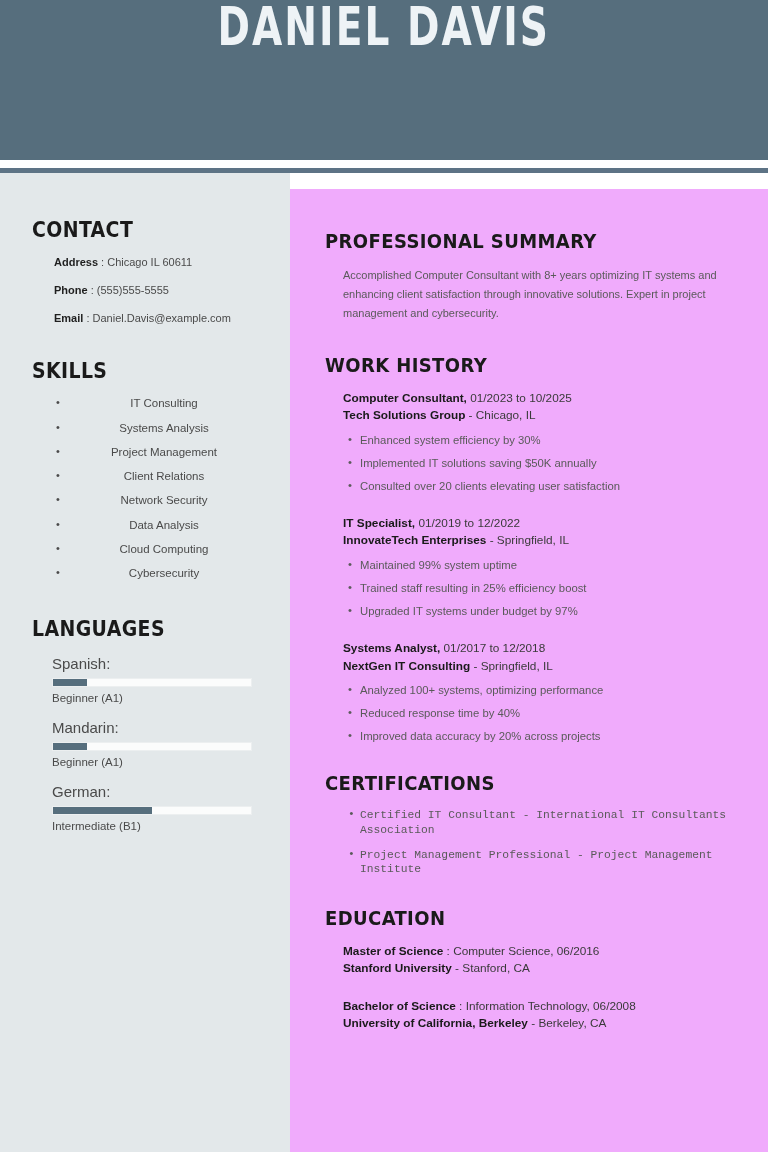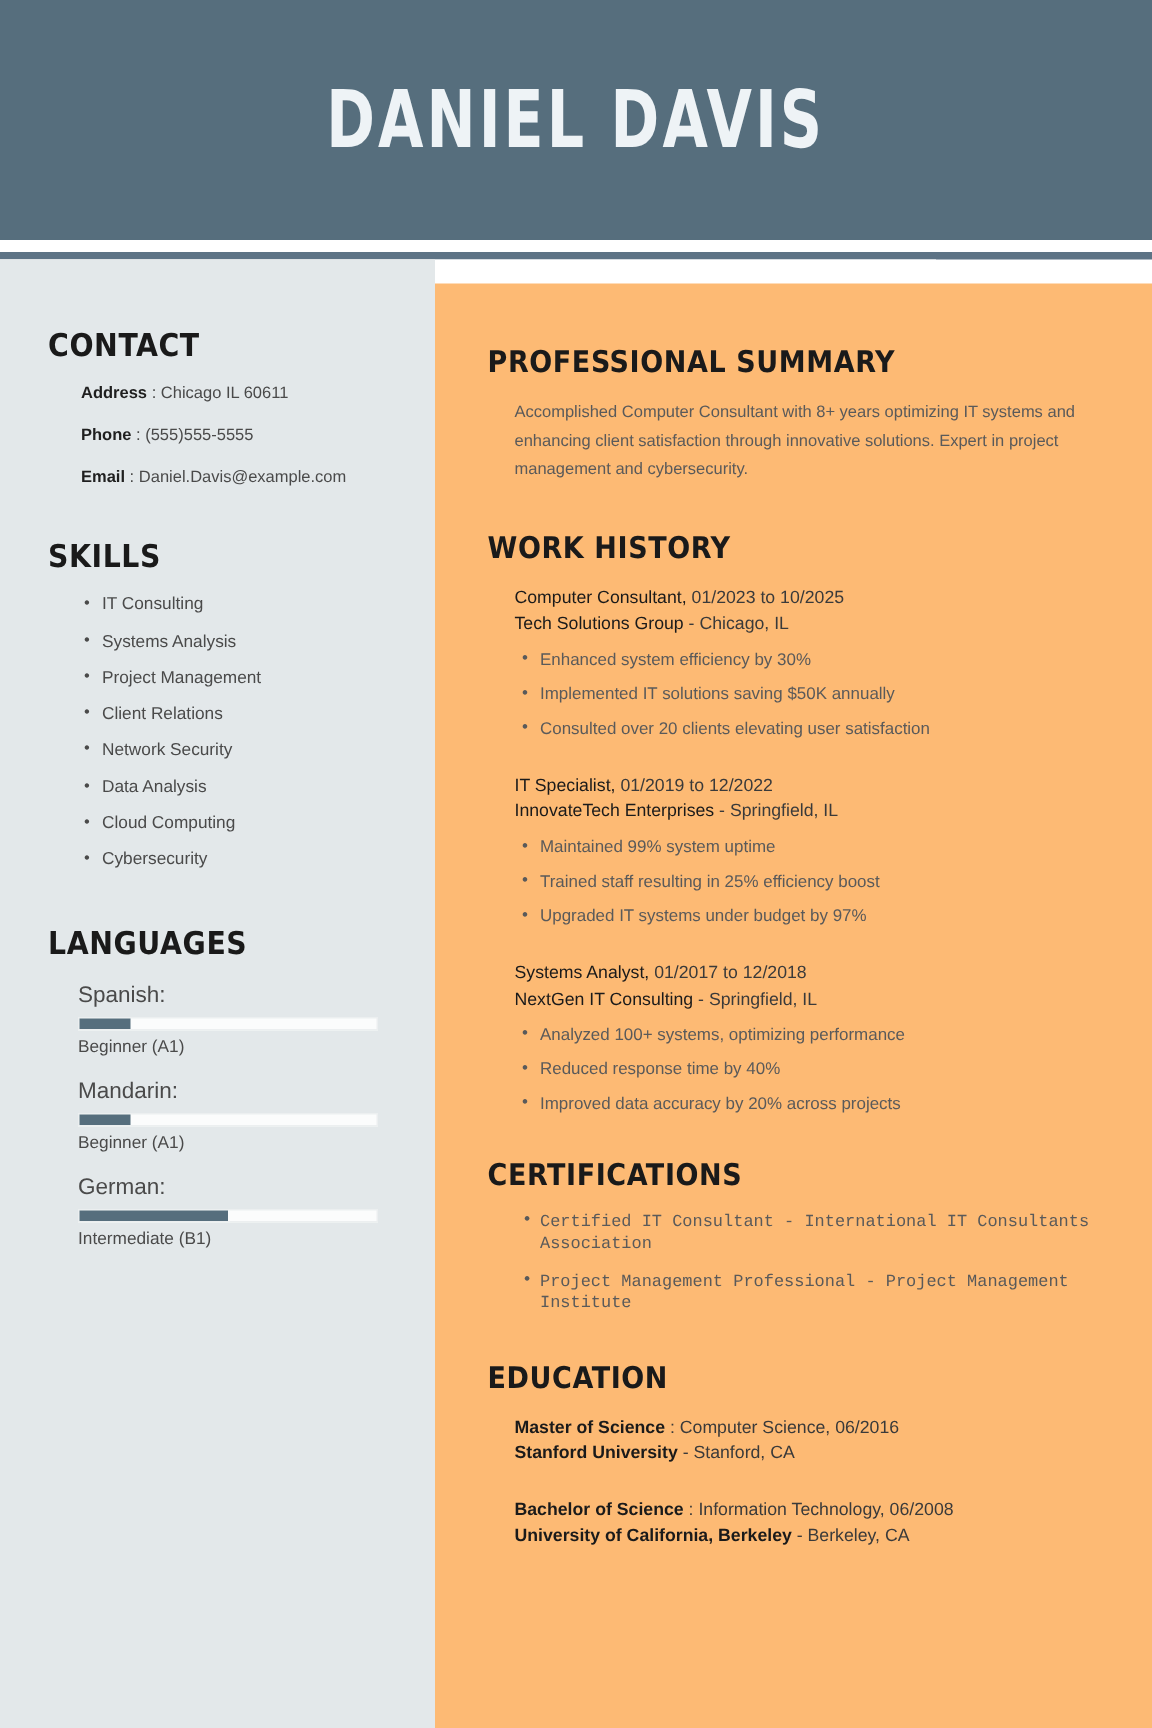--- a/index.html
+++ b/index.html
@@ -15,21 +15,21 @@
     overflow: hidden;
     position: relative;
   }
 
   
   .header-band {
     width: 768px;
     height: 160px;
     background: #566e7d;
     display: flex;
-    align-items: center;
+    align-items: flex-start;
     justify-content: center;
     box-sizing: border-box;
   }
   .full-name {
     color: #eef3f6;
     font-family: "Liberation Sans Narrow", "DejaVu Sans Condensed", "Liberation Sans", sans-serif;
     font-size: 53px;
     font-weight: 700;
     letter-spacing: 2.5px;
     transform: scaleX(0.82);
@@ -64,21 +64,21 @@
     background: #e3e8ea;
     box-sizing: border-box;
     padding: 45px 30px 0 32px;
   }
   .main {
     position: absolute;
     left: 290px;
     top: 16px;
     width: 478px;
     height: 963px;
-    background: #fdba74;
+    background: #f0abfc;
     box-sizing: border-box;
     padding: 40px 30px 0 35px;
   }
 
   
   .sec-head {
     font-family: "Liberation Sans Narrow", "DejaVu Sans Condensed", "Liberation Sans", sans-serif;
     font-weight: 700;
     color: #1a1a1a;
     letter-spacing: 0.4px;
@@ -108,20 +108,21 @@
   .contact-row .lbl {
     font-weight: 700;
     color: #1f1f1f;
   }
 
   
   .skill-list {
     margin: 0 0 36px 0;
     padding: 0 0 0 24px;
     list-style: none;
+    text-align: center;
   }
   .skill-item {
     font-size: 11.5px;
     color: #4a4a4a;
     margin-bottom: 10.5px;
     position: relative;
     padding-left: 12px;
     line-height: 1.2;
   }
   .skill-item::before {
@@ -176,21 +177,21 @@
 
   
   .jobs { margin: 0 0 28px 0; padding: 0; list-style: none; }
   .job { margin-bottom: 22px; padding-left: 18px; }
   .job:last-child { margin-bottom: 0; }
   .job-line {
     font-size: 11.8px;
     color: #3a3a3a;
     line-height: 1.48;
   }
-  .job-line b { color: #1a1a1a; font-weight: 400; }
+  .job-line b { color: #1a1a1a; font-weight: 700; }
   .job-bullets {
     margin: 8px 0 0 0;
     padding: 0 0 0 5px;
     list-style: none;
   }
   .job-bullets li {
     font-size: 11.3px;
     color: #5a5a5a;
     margin-bottom: 9px;
     position: relative;

